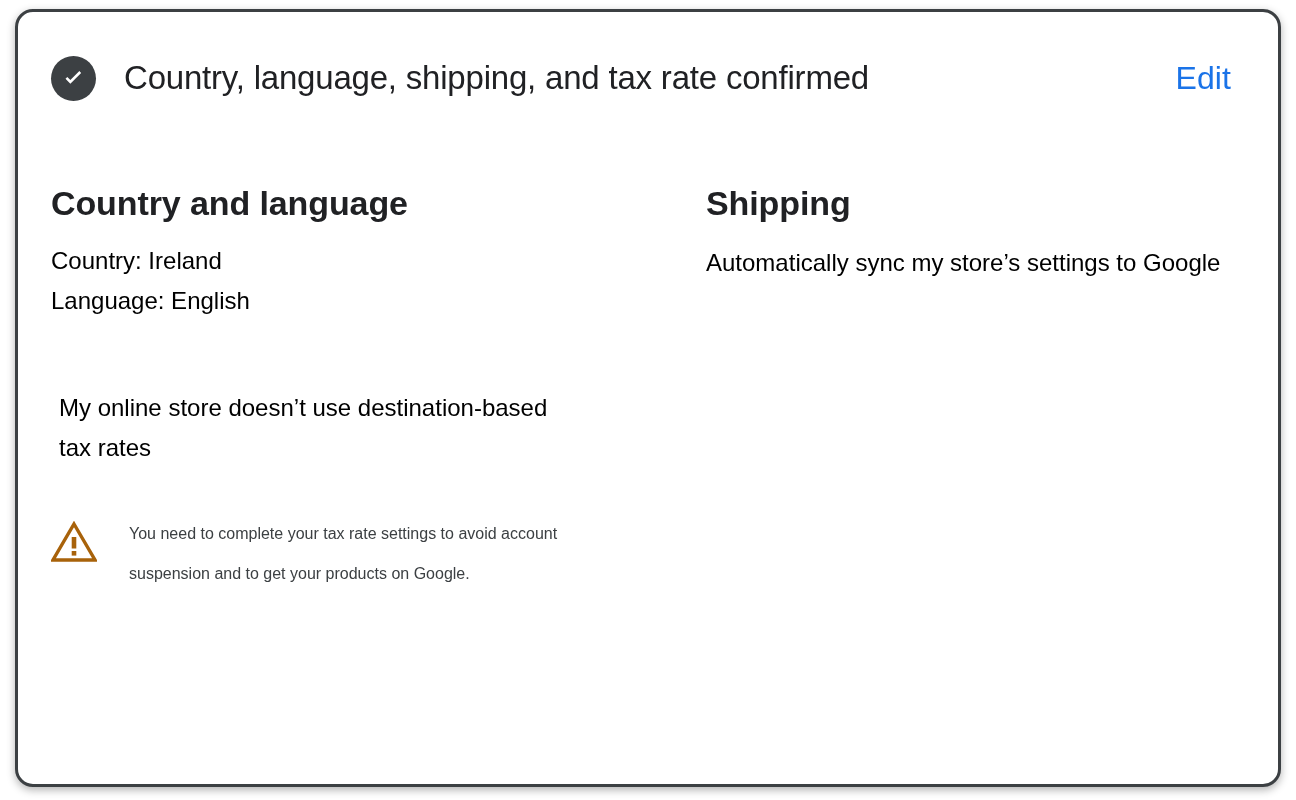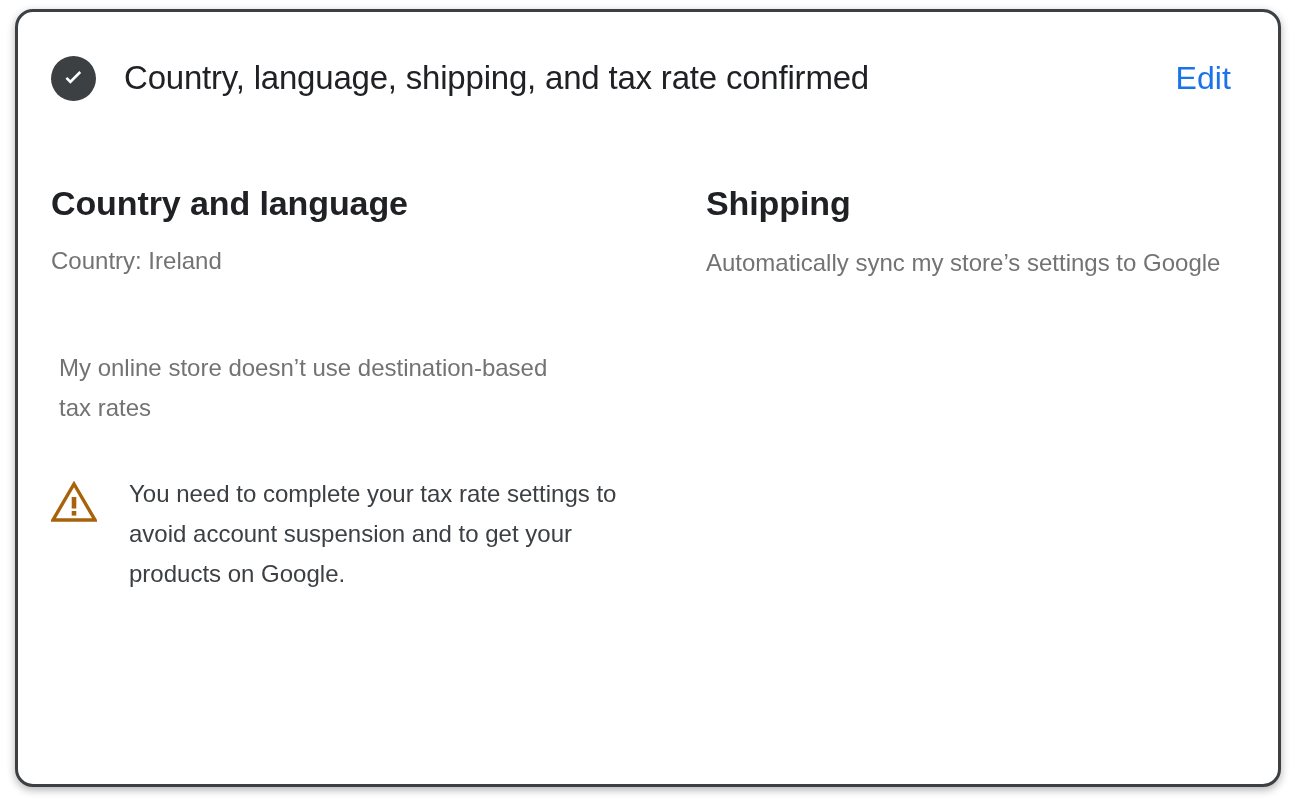--- a/index.html
+++ b/index.html
@@ -117,21 +117,21 @@
     letter-spacing: -0.1px;
   }
   .section-title.right-col {
     margin-bottom: 24px;
   }
 
   .section-text {
     font-size: 24px;
     line-height: 40px;
     font-weight: 400;
-    color: #737373;
+    color: #000000;
     margin: 0;
     max-width: 560px;
   }
   .section-text.wrap-right {
     max-width: 530px;
   }
   .section-text.wrap-tax {
     max-width: 520px;
     margin-left: 8px;
   }
@@ -145,21 +145,21 @@
   .warning-icon {
     flex: 0 0 auto;
     width: 46px;
     height: 42px;
     margin-right: 32px;
     margin-top: 7px;
   }
   .warning-icon svg { display: block; }
   .warning-text {
     flex: 1 1 auto;
-    font-size: 24px;
+    font-size: 16px;
     line-height: 40px;
     color: #3c4043;
     max-width: 490px;
     margin: 0;
   }
 </style>
 </head>
 <body>
 
 <div class="stage">
@@ -180,20 +180,21 @@
     </div>
 
     <div class="card-body">
 
       <div class="col-left">
 
         <div class="section">
           <h2 class="section-title">Country and language</h2>
           <p class="section-text">
             <span>Country: Ireland</span><br>
+            <span>Language: English</span>
           </p>
         </div>
 
         <div class="section">
           <p class="section-text wrap-tax">My online store doesn’t use destination-based tax rates</p>
 
           <div class="warning">
             <span class="warning-icon">
               <svg width="46" height="42" viewBox="0 0 46 42" aria-hidden="true">
                 <path d="M23 3 L44 39 L2 39 Z" fill="none" stroke="#a8620a" stroke-width="3.4" stroke-linejoin="miter"></path>

